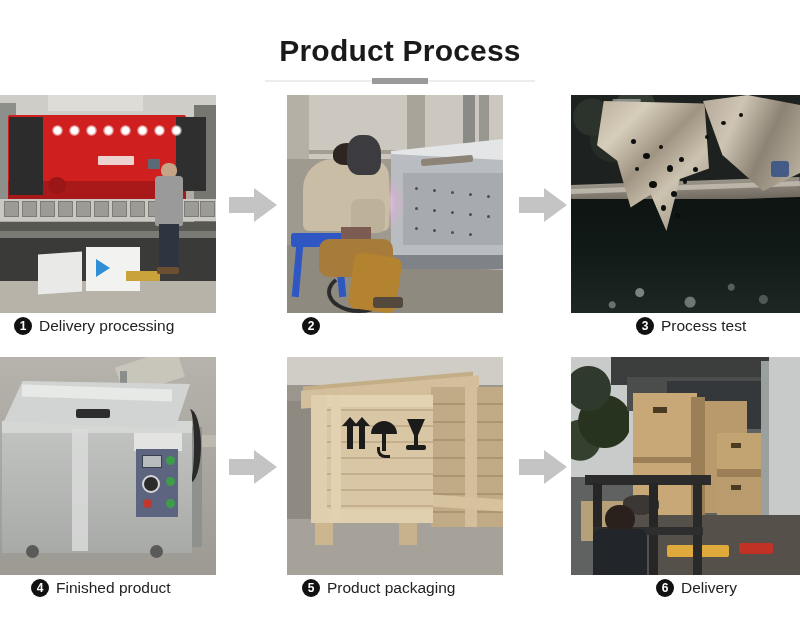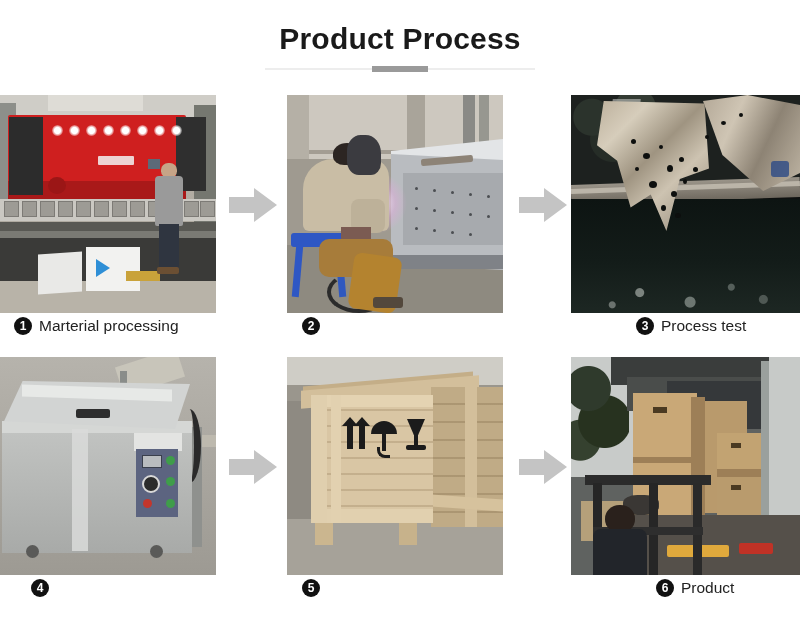--- a/index.html
+++ b/index.html
@@ -7,21 +7,21 @@
     width:800px;height:619px;
     background:#ffffff;
     font-family:"Liberation Sans", sans-serif;
     overflow:hidden;
     position:relative;
   }
   .page{position:relative;width:800px;height:619px;}
 
   
   .title-block{
-    position:absolute;left:0;top:0;width:800px;height:95px;
+    position:absolute;left:0;top:12px;width:800px;height:95px;
     text-align:center;
   }
   .title-text{
     margin:0;padding-top:22px;
     font-size:30px;font-weight:bold;color:#1a1a1a;
     letter-spacing:.2px;line-height:1.1;
   }
   .title-rule{
     position:absolute;left:265px;top:68px;width:270px;height:2px;
     background:#ededed;
@@ -318,21 +318,21 @@
           <div class="pallet"></div>
           <div class="man">
               <div class="head"></div>
               <div class="torso"></div>
               <div class="legs"></div>
               <div class="shoe"></div>
             </div>
         </div>
         <div class="caption cap-1">
           <span class="badge">1</span>
-          <span>Marterial processing</span>
+          <span>Delivery processing</span>
         </div>
       </div>
 
       <div class="arrow a1">
         <div class="shaft"></div>
           <div class="head"></div>
       </div>
 
       <div class="cell c2">
         <div class="photo p2">
@@ -449,20 +449,21 @@
           <div class="btn" style="left:166px;top:99px;background:#3f9d4a"></div>
           <div class="knob"></div>
           <div class="btn" style="left:166px;top:120px;background:#3f9d4a"></div>
           <div class="btn" style="left:143px;top:142px;background:#c3362c"></div>
           <div class="btn" style="left:166px;top:142px;background:#3f9d4a"></div>
           <div class="caster" style="left:26px"></div>
           <div class="caster" style="left:150px"></div>
         </div>
         <div class="caption cap-4">
           <span class="badge">4</span>
+          <span>Finished product</span>
         </div>
       </div>
 
       <div class="arrow a1">
         <div class="shaft"></div>
           <div class="head"></div>
       </div>
 
       <div class="cell c2">
         <div class="photo p5">
@@ -488,20 +489,21 @@
           <div class="arrowup" style="left:72px;top:66px"></div>
           <div class="umb"></div>
             <div class="umbst"></div>
             <div class="umbhook"></div>
           <div class="glassT"></div>
             <div class="glassS"></div>
             <div class="glassB"></div>
         </div>
         <div class="caption cap-5">
           <span class="badge">5</span>
+          <span>Product packaging</span>
         </div>
       </div>
 
       <div class="arrow a2">
         <div class="shaft"></div>
           <div class="head"></div>
       </div>
 
       <div class="cell c3">
         <div class="photo p6">
@@ -535,20 +537,20 @@
             <div class="p3b"></div>
               <div class="cross"></div>
           </div>
           <div class="driver">
               <div class="head"></div>
               <div class="body"></div>
             </div>
         </div>
         <div class="caption cap-6">
           <span class="badge">6</span>
-          <span>Product</span>
+          <span>Delivery</span>
         </div>
       </div>
 
     </div>
 
   </div>
 </div>
 
 </body></html>

